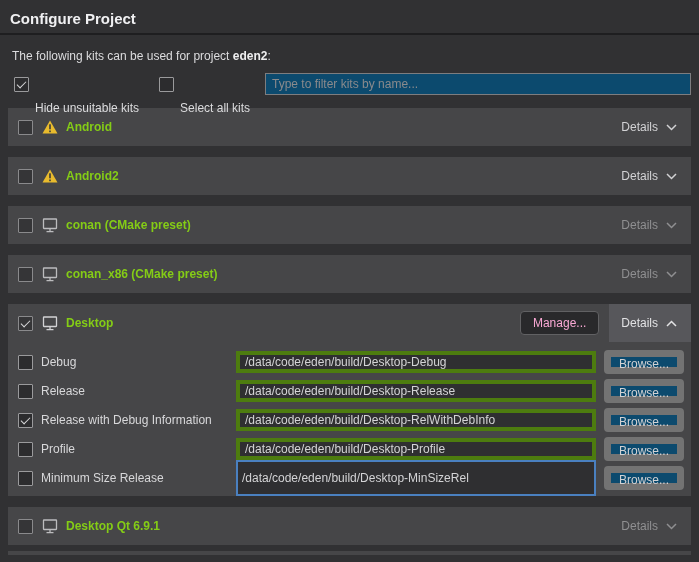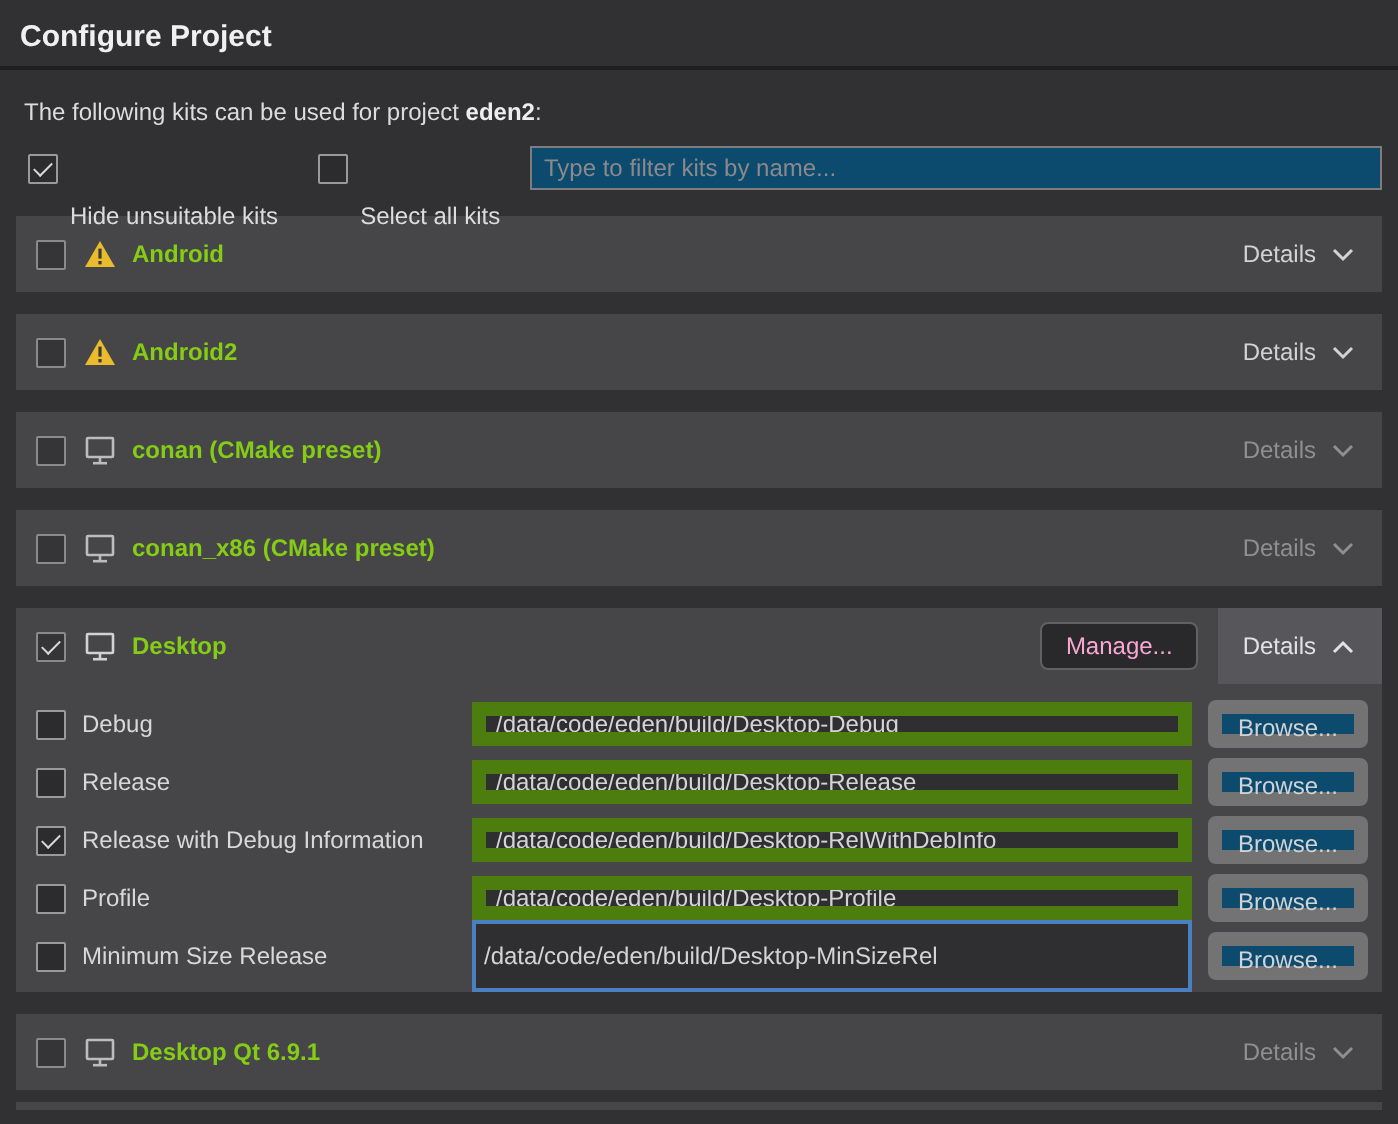--- a/index.html
+++ b/index.html
@@ -125,21 +125,21 @@
     width: 218px;
     flex: 0 0 auto;
     display: flex;
     align-items: center;
   }
   .cfg-label { margin-left: 8px; color: #d8d8da; }
   .path-input {
     flex: 1;
     height: 22px;
     background: #2f2f31;
-    border: 7px solid #4d7c0f;
+    border: 4px solid #4d7c0f;
     color: #d4d4d6;
     font-family: "Liberation Sans", sans-serif;
     font-size: 12px;
     padding: 0 5px;
     min-width: 0;
   }
   .path-input.focused { border: 2px solid #4a80c0; padding: 16px 4px; }
   .browse-btn {
     flex: 0 0 auto;
     width: 80px;

